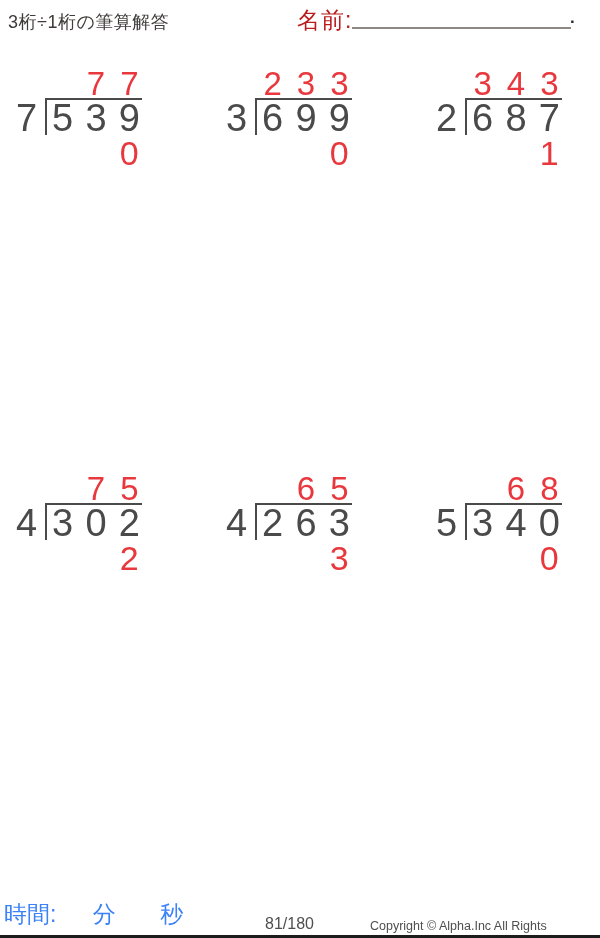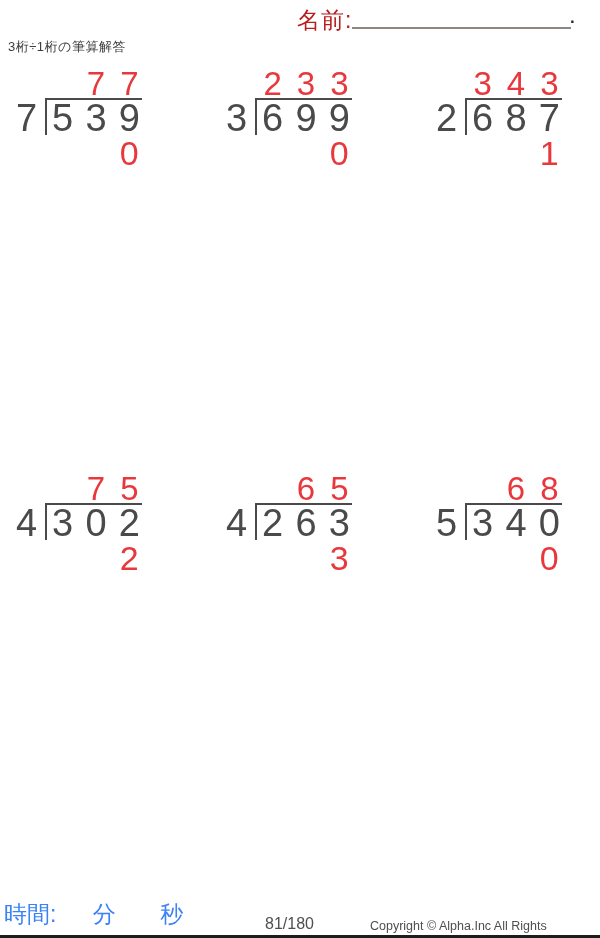--- a/index.html
+++ b/index.html
@@ -4,21 +4,21 @@
 <style>
   html,body{margin:0;padding:0;}
   body{
     width:600px;height:938px;position:relative;background:#ffffff;
     font-family:"Liberation Sans","DejaVu Sans",sans-serif;
     overflow:hidden;
   }
   .abs{position:absolute;}
 
   
-  .worksheet-title{left:8px;top:10px;font-size:13px;color:#3f3b3a;letter-spacing:0.5px;margin-top:28px;}
+  .worksheet-title{left:8px;top:10px;font-size:18px;color:#3f3b3a;letter-spacing:0.5px;}
   .name-label{left:297px;top:5px;font-size:23px;color:#b91c1c;letter-spacing:1px;}
   .name-line{left:352px;top:27px;width:219px;height:2px;background:#8d8883;}
   .name-period{left:570px;top:8px;font-size:17px;font-weight:bold;color:#2f2a28;}
 
   
   .problem{position:absolute;width:132px;height:100px;}
   .p0{left:13px;top:70px;}
   .p1{left:223px;top:70px;}
   .p2{left:433px;top:70px;}
   .p3{left:13px;top:475px;}

